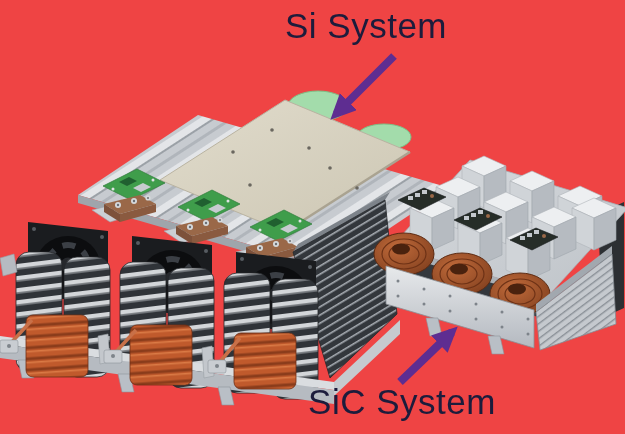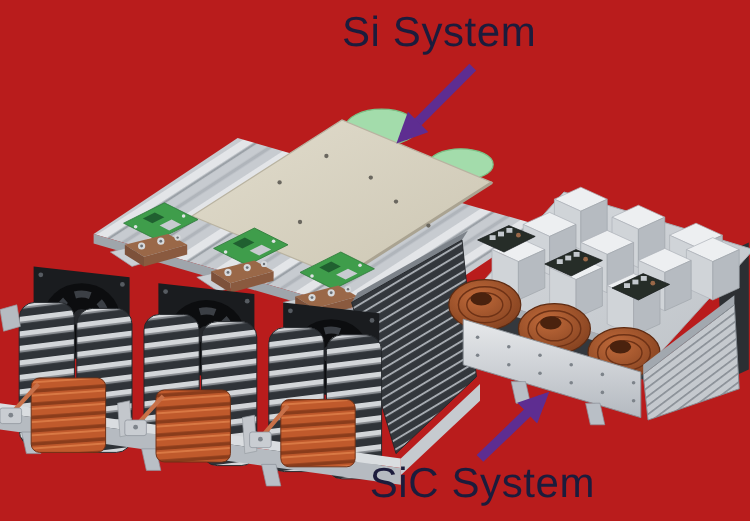--- a/index.html
+++ b/index.html
@@ -1,16 +1,16 @@
 <!DOCTYPE html>
 <html><head>
 <meta charset="utf-8">
 <style>
   html,body{margin:0;padding:0;background:#fff;}
-  .canvas{position:relative;width:625px;height:434px;background:#b91c1c;overflow:hidden;
+  .canvas{position:relative;width:625px;height:434px;background:#ef4444;overflow:hidden;
           font-family:"Liberation Sans",sans-serif;}
   svg{display:block;}
   text.fig-label{font-family:"Liberation Sans",sans-serif;font-weight:400;letter-spacing:0.5px;}
 </style>
 </head>
 <body>
 
 <div class="canvas">
 <svg width="625" height="434" viewBox="0 0 625 434" xmlns="http://www.w3.org/2000/svg">
   <defs>

